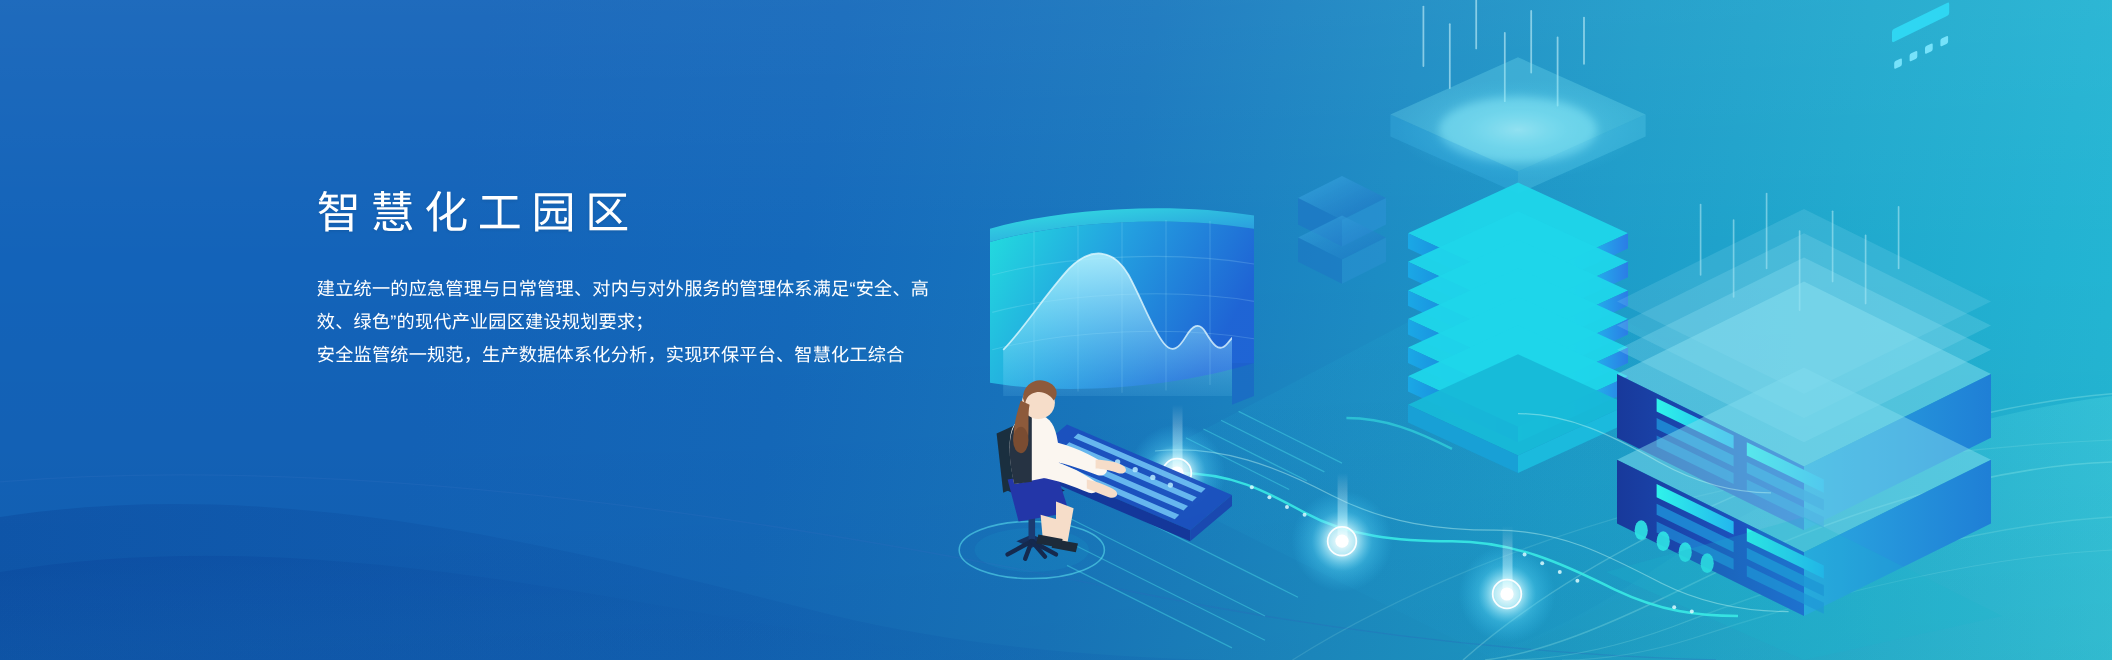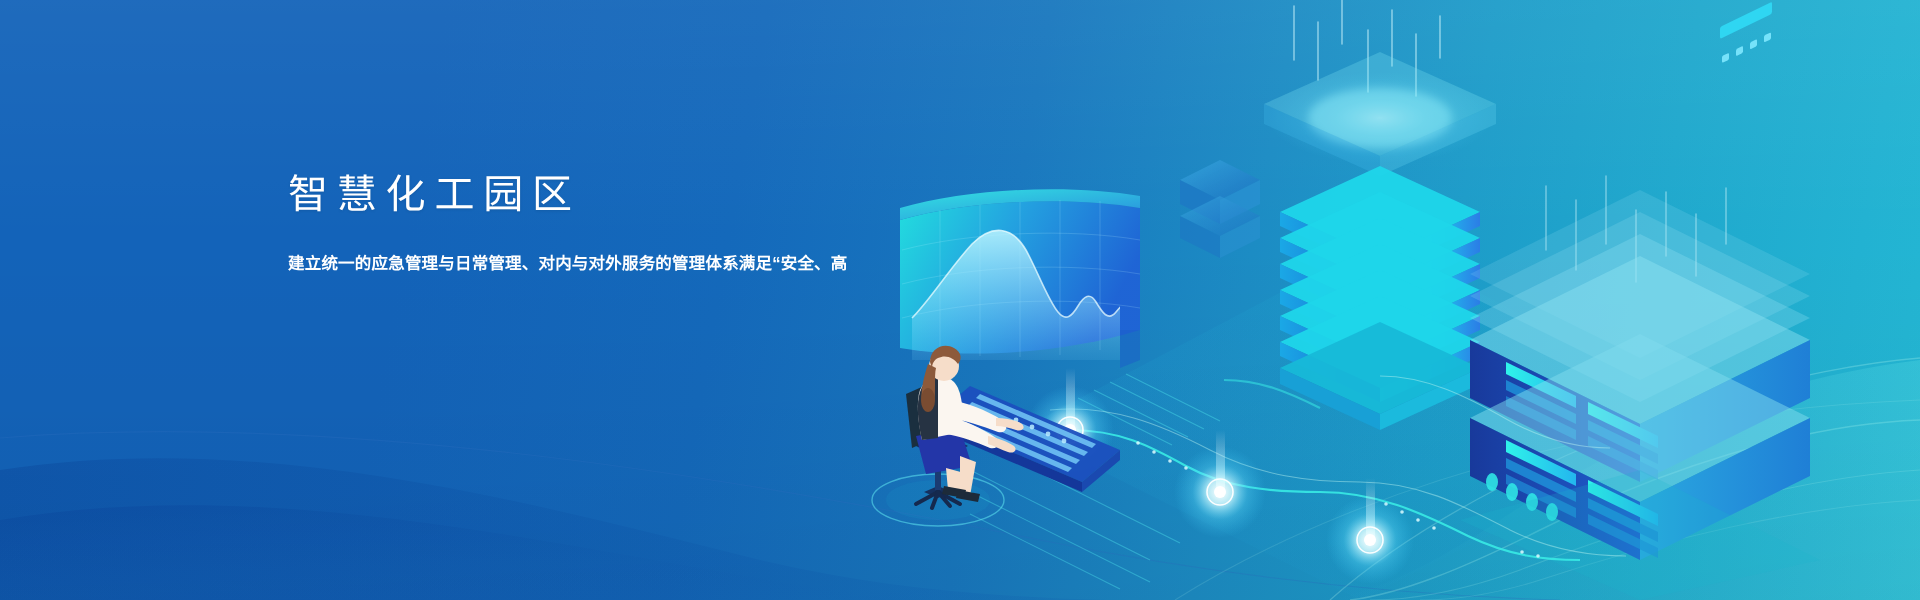--- a/index.html
+++ b/index.html
@@ -56,21 +56,21 @@
     font-weight:400;
     white-space:nowrap;
     text-shadow:0 1px 3px rgba(0,0,0,.10);
   }
   .desc{
     margin-top:34px;
     color:#ffffff;
     font-size:16.5px;
     line-height:30px;
     letter-spacing:.012em;
-    font-weight:700;
+    font-weight:400;
   }
   .desc p{white-space:nowrap;}
 
   
   .illus{
     position:absolute;
     left:820px;
     top:0;
     width:1100px;
     height:600px;
@@ -492,16 +492,18 @@
         </g>
       </g>
 
     </svg>
   </div>
 
   <div class="copy">
     <h1 class="title">智慧化工园区</h1>
     <div class="desc">
       <p>建立统一的应急管理与日常管理、对内与对外服务的管理体系满足“安全、高</p>
+      <p>效、绿色”的现代产业园区建设规划要求；</p>
+      <p>安全监管统一规范，生产数据体系化分析，实现环保平台、智慧化工综合</p>
     </div>
   </div>
 
 </div>
 
 </body></html>

